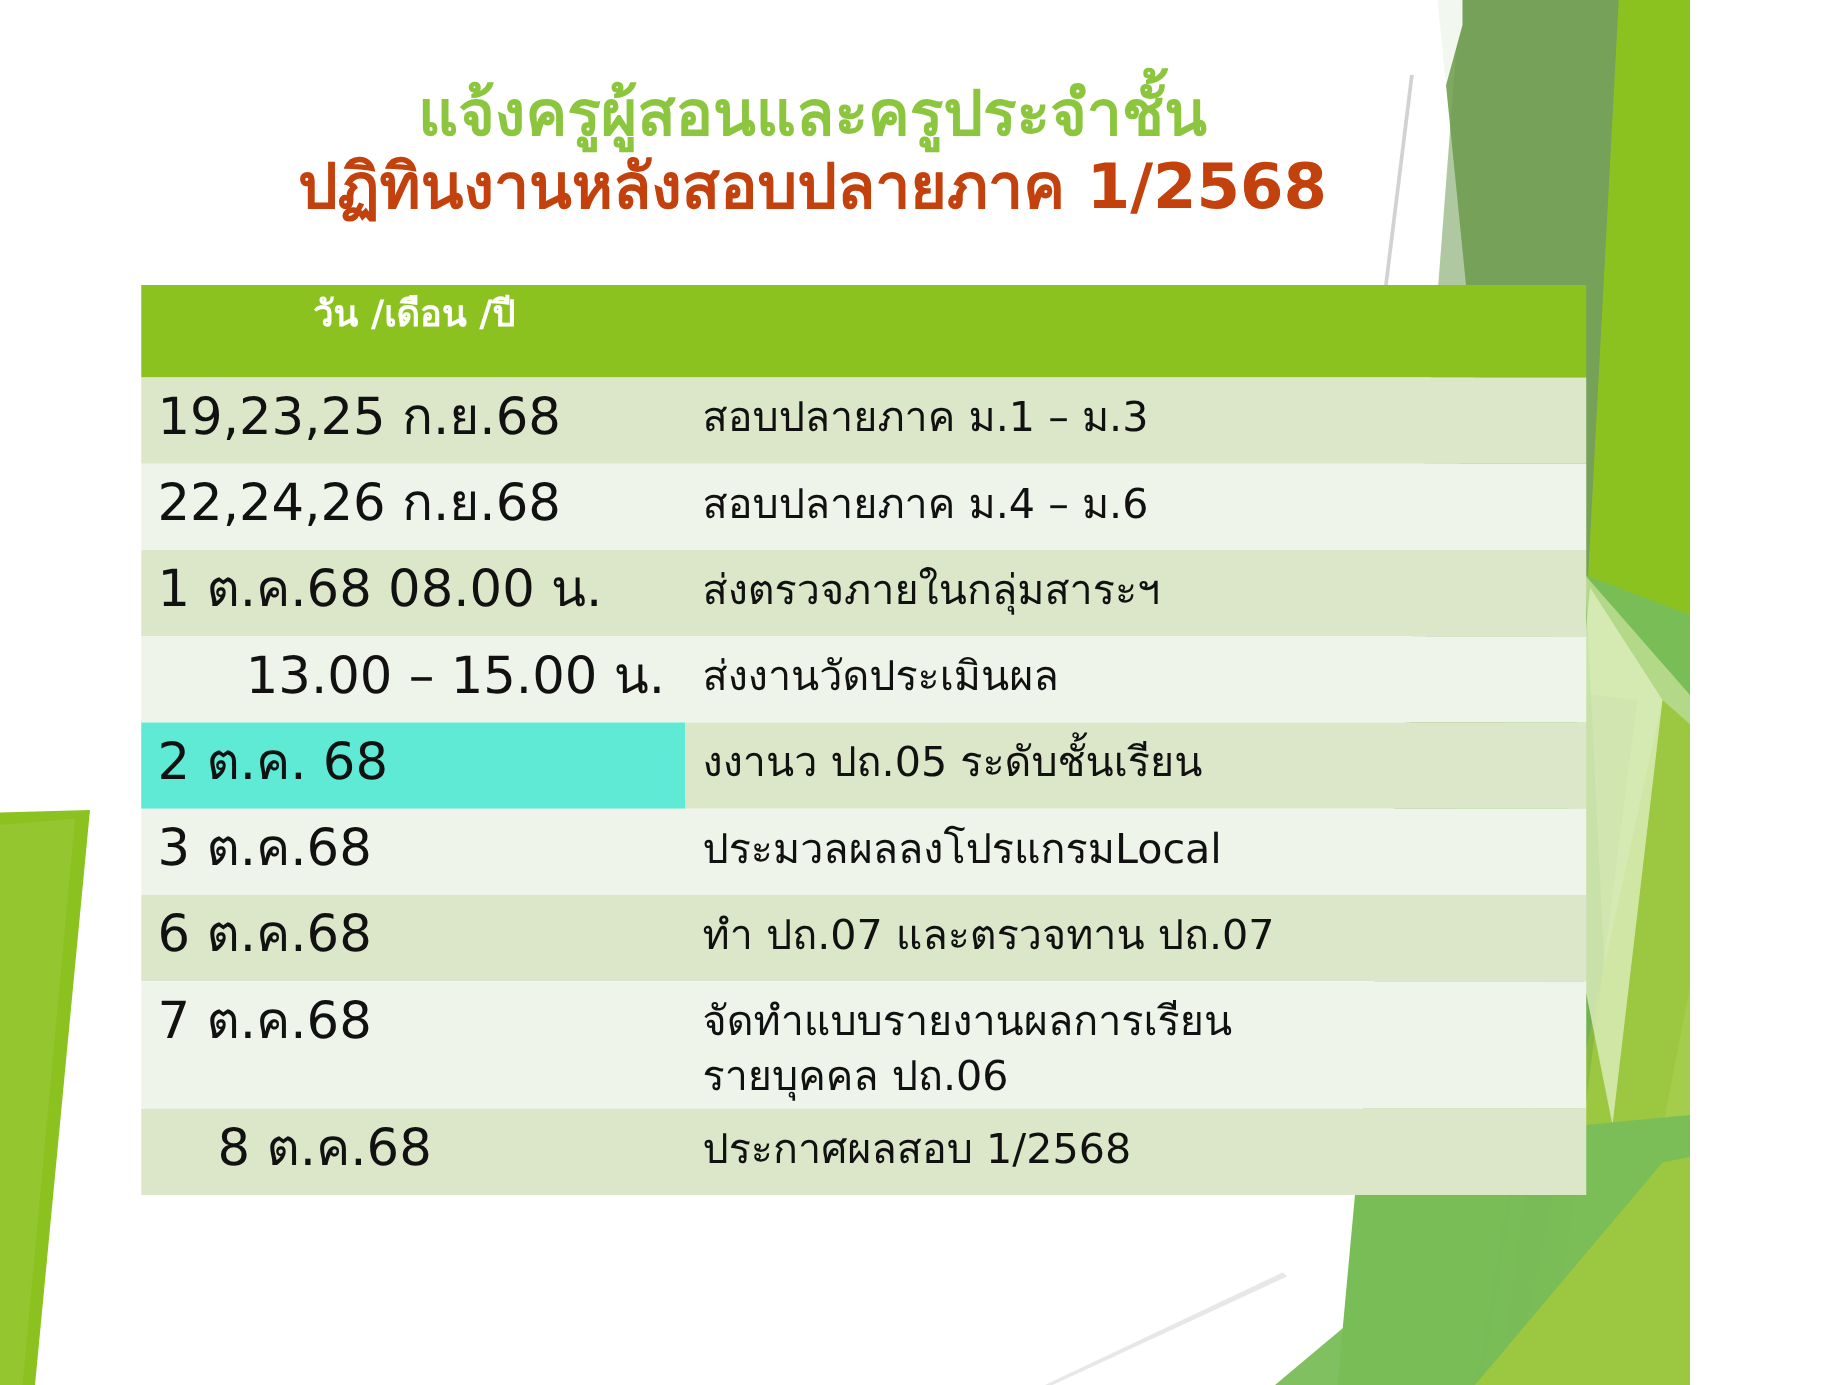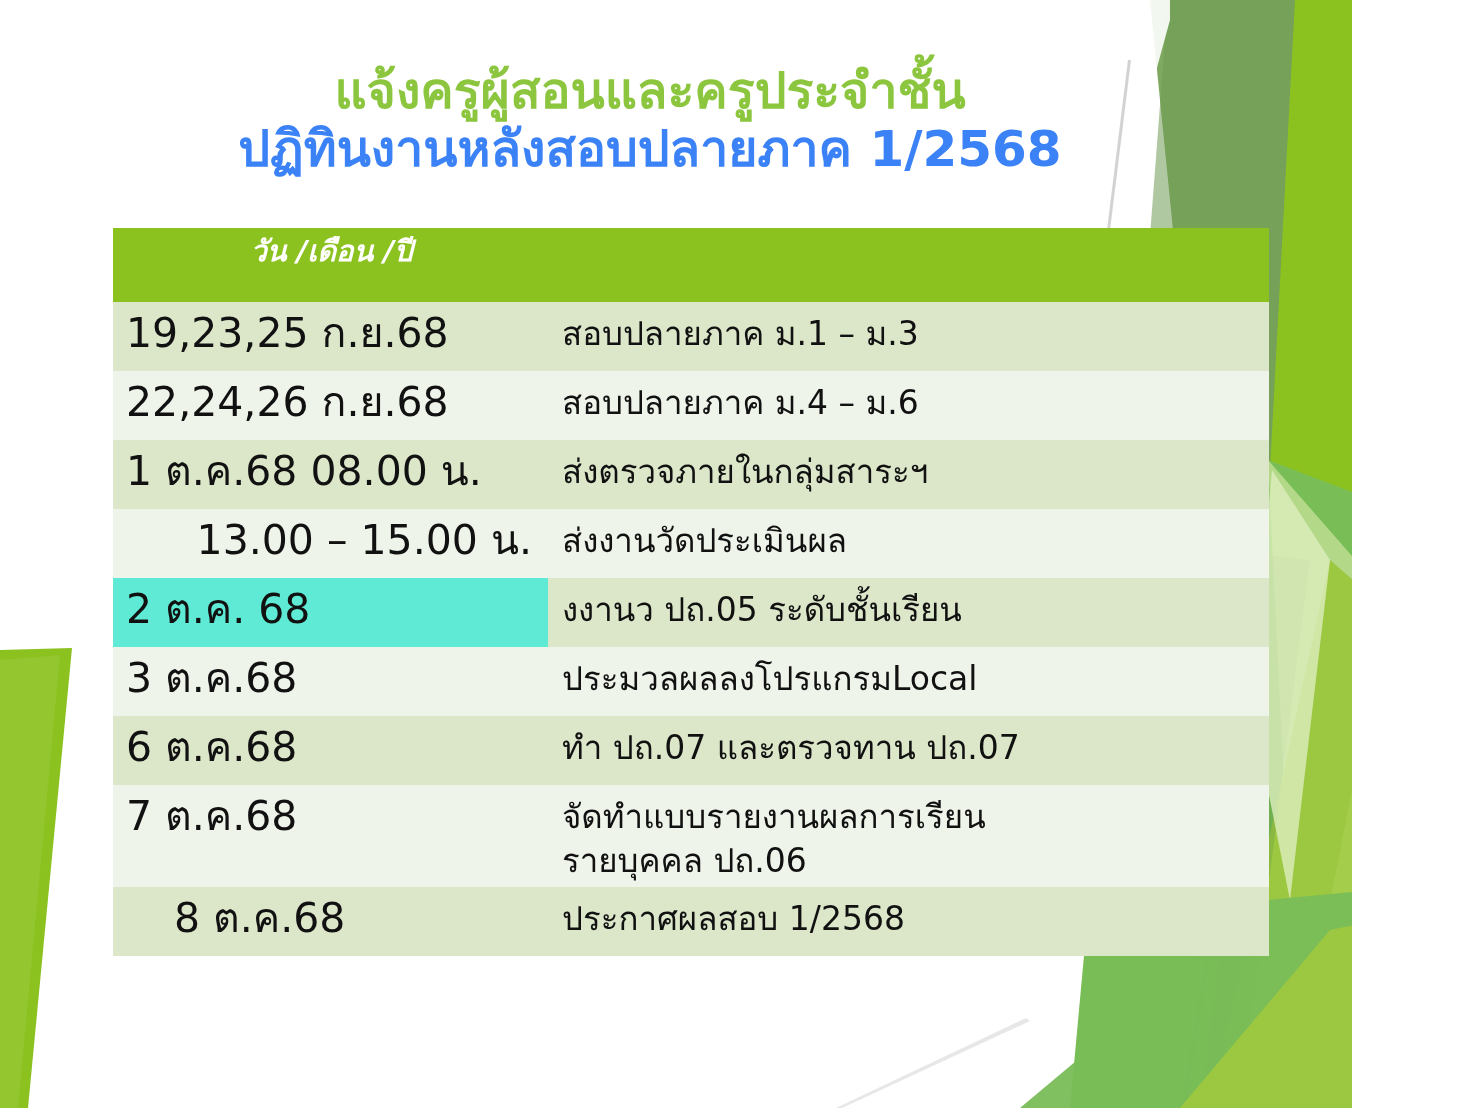--- a/index.html
+++ b/index.html
@@ -82,21 +82,20 @@
     border-right: 3px solid #ffffff;
   }
   .th-label {
     display: block;
     color: #ffffff;
     font-size: 29px;
     font-weight: bold;
     padding: 6px 0 0 2px;
     line-height: 34px;
     white-space: nowrap;
-    font-style: italic;
   }
 
   tbody tr.data-row td {
     border-right: 0;
     border-bottom: 2px solid #ffffff;
   }
   tbody tr.data-row td.cell-date {
     border-right: 3px solid #ffffff;
   }
   tbody tr.row-odd td  { background: #DCE7CA; }
@@ -161,21 +160,21 @@
     <polygon points="1262,620 1265,620 1185,1108 1181,1108" fill="#4E7A38" opacity="0.35"></polygon>
 
     <polygon points="1272,470 1330,560 1290,900 1250,700" fill="#DDEDBE" opacity="0.8"></polygon>
 
     <polygon points="1268,900 1478,880 1478,1108 1020,1108" fill="#79BD57" opacity="0.95"></polygon>
     <polygon points="1330,930 1478,900 1478,1108 1180,1108" fill="#9CC841"></polygon>
   </svg>
 
   <div id="title-block">
     <div class="title-line" style="color: rgb(140, 198, 63);">แจ้งครูผู้สอนและครูประจำชั้น</div>
-    <div class="title-line" style="color: #3b82f6;">ปฏิทินงานหลังสอบปลายภาค 1/2568</div>
+    <div class="title-line" style="color: #c2410c;">ปฏิทินงานหลังสอบปลายภาค 1/2568</div>
   </div>
 
   <table id="calendar-table">
     <colgroup>
       <col class="c-date">
       <col class="c-task">
     </colgroup>
     <thead>
       <tr class="header-row">
         <th class="th-date" style="background: rgb(140, 194, 32);">

